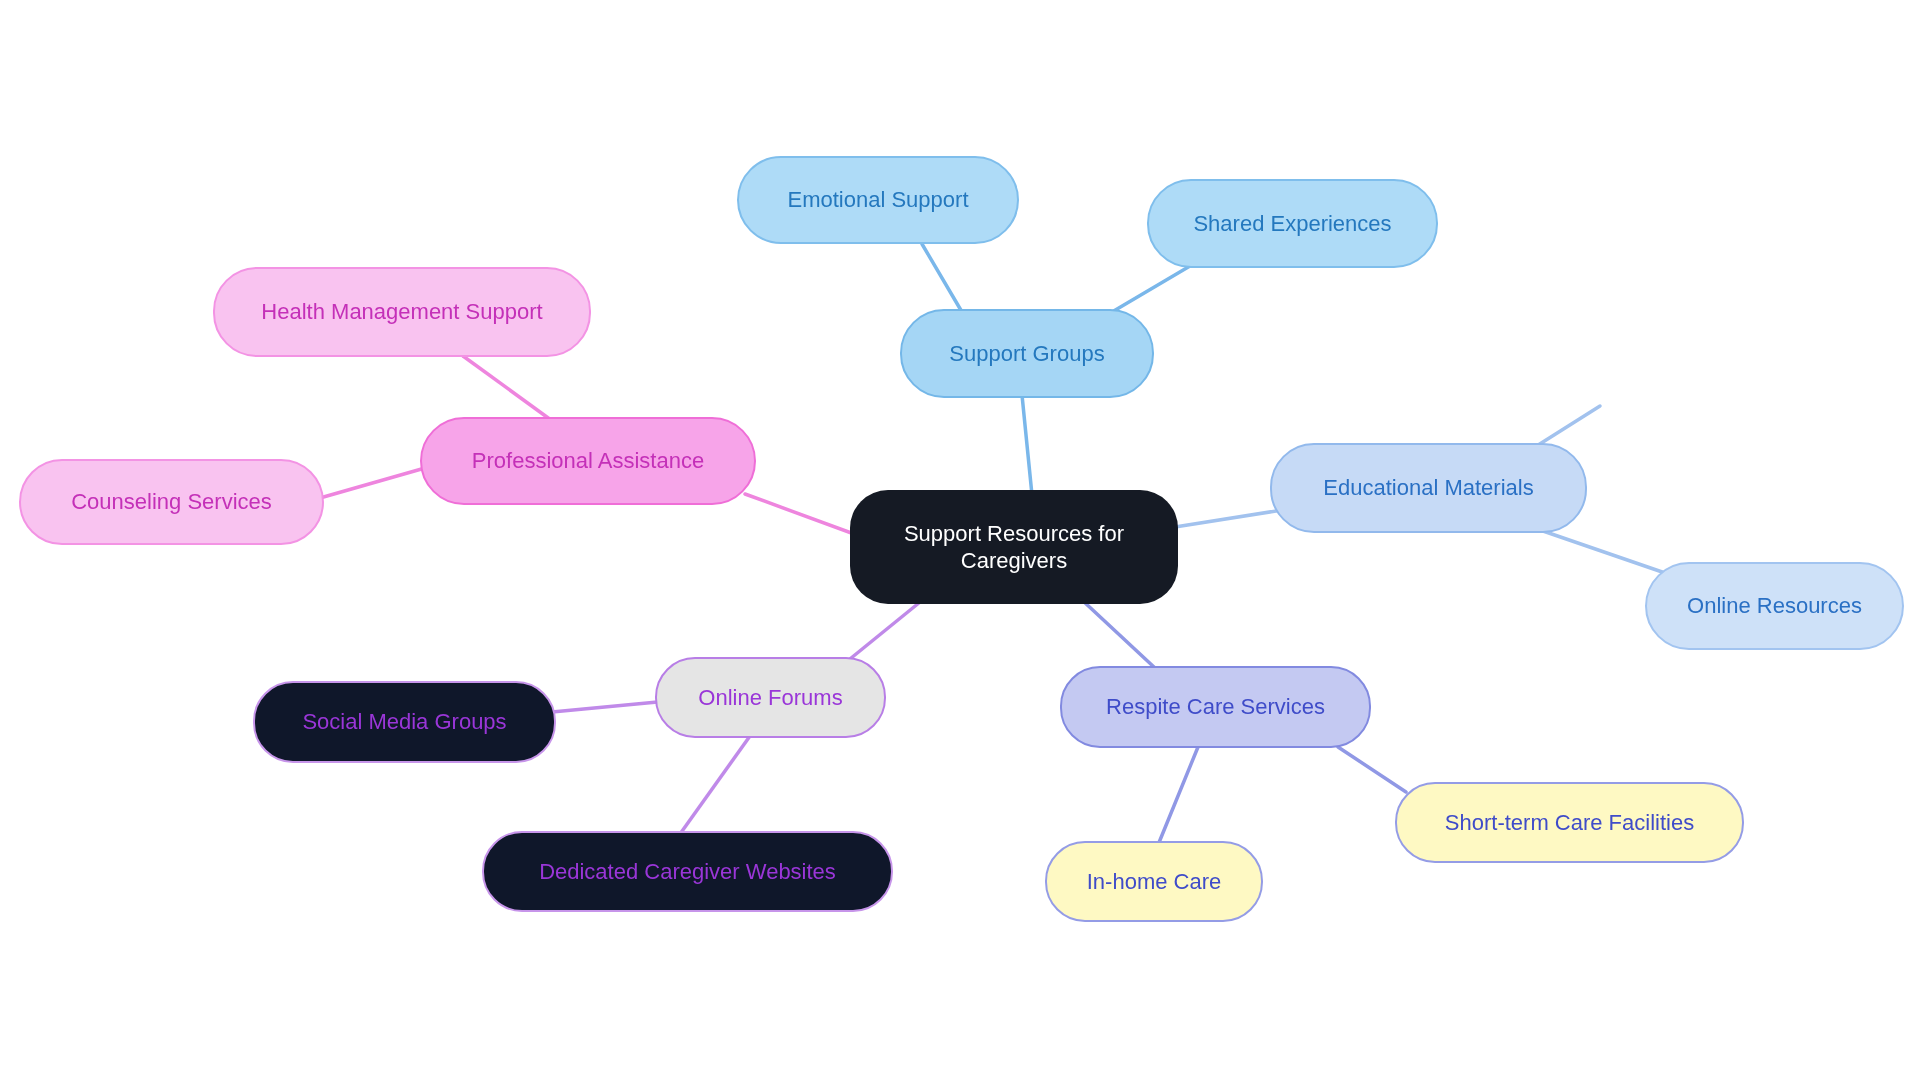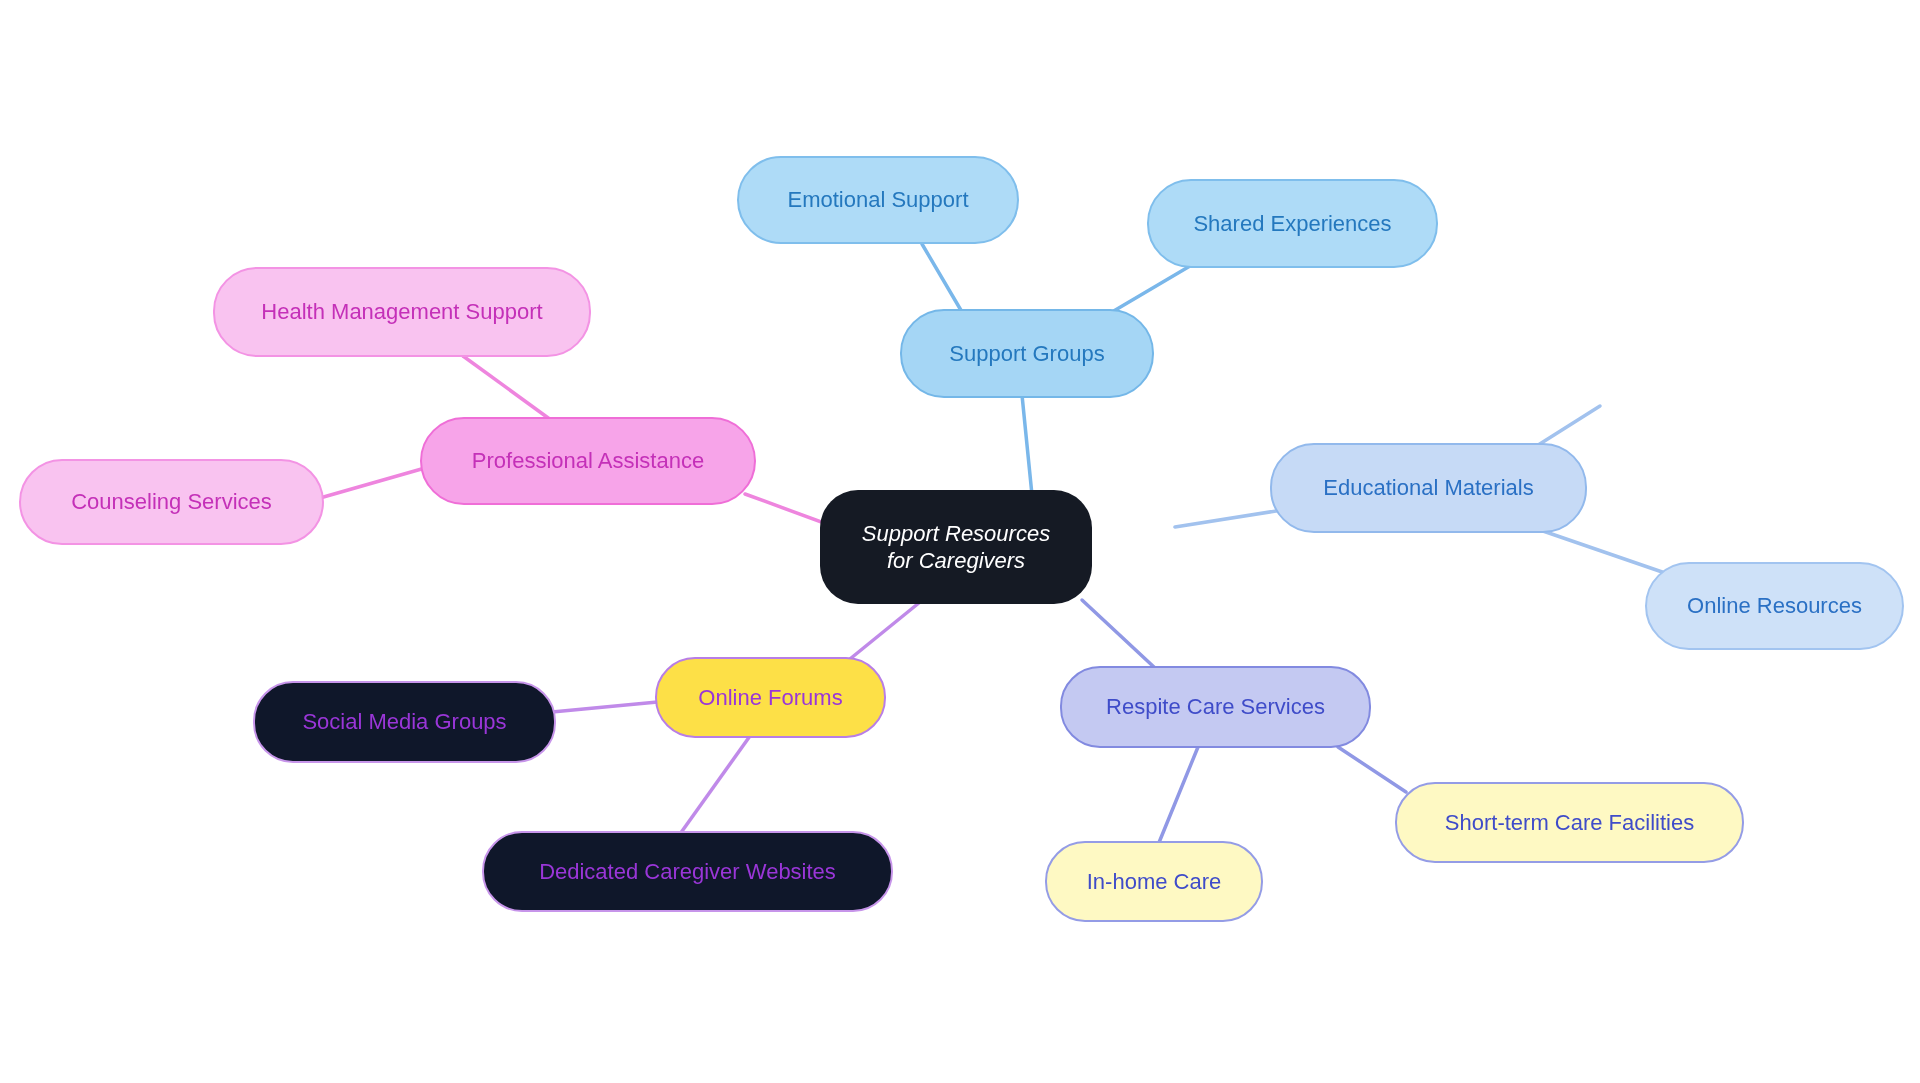--- a/index.html
+++ b/index.html
@@ -37,21 +37,21 @@
   
   .b0  { background: #a5d6f5; border-color: #74b7e8; color: #2478be; }
   .b0c { background: #aedbf7; border-color: #7fbeec; color: #2478be; }
   
   .b1  { background: #c6daf6; border-color: #92b9ec; color: #2a70c4; }
   .b1c { background: #cee1f8; border-color: #a2c4f0; color: #2a70c4; }
   
   .b2  { background: #f7a4e9; border-color: #ef6ed7; color: #c430b8; }
   .b2c { background: #f9c3f0; border-color: #f393e4; color: #c430b8; }
   
-  .b3  { background: #fde047; border-color: #b87ee6; color: #9a36d8; text-align: right; }
+  .b3  { background: #e5e5e5; border-color: #b87ee6; color: #9a36d8; text-align: right; }
   .b3c { background: #0f172a; border-color: #c795ea; color: #9a36d8; }
   
   .b4  { background: #c4c9f2; border-color: #828ae0; color: #3f4cc9; }
   .b4c { background: #fef9c3; border-color: #949ce6; color: #3f4cc9; }
 
   .ln-b0 { stroke: #7ab7ea; }
   .ln-b1 { stroke: #a2c2ee; }
   .ln-b2 { stroke: #ee85de; }
   .ln-b3 { stroke: #c08ae9; }
   .ln-b4 { stroke: #9098e5; }
@@ -77,21 +77,21 @@
 
     <line class="ln ln-b3" x1="925" y1="598" x2="845" y2="663"></line>
     <line class="ln ln-b3" x1="552" y1="712" x2="668" y2="701"></line>
     <line class="ln ln-b3" x1="750" y1="736" x2="680" y2="834"></line>
 
     <line class="ln ln-b4" x1="1082" y1="600" x2="1155" y2="668"></line>
     <line class="ln ln-b4" x1="1198" y1="747" x2="1158" y2="845"></line>
     <line class="ln ln-b4" x1="1338" y1="747" x2="1406" y2="792"></line>
   </svg>
 
-  <div class="node root" style="left:820px; top:490px; width:272px; height:114px;font-style:italic;">Support Resources for Caregivers</div>
+  <div class="node root" style="left:850px; top:490px; width:328px; height:114px;">Support Resources for Caregivers</div>
 
   <div class="node b0" style="left:900px; top:309px; width:254px; height:89px;">Support Groups</div>
   <div class="node b0c" style="left:737px; top:156px; width:282px; height:88px;text-align:center;">Emotional Support</div>
   <div class="node b1" style="left:1270px; top:443px; width:317px; height:90px;">Educational Materials</div>
 
   <div class="node b0c" style="left:1147px; top:179px; width:291px; height:89px;">Shared Experiences</div>
   <div class="node b1c" style="left:1645px; top:562px; width:259px; height:88px;">Online Resources</div>
 
   <div class="node b2" style="left:420px; top:417px; width:336px; height:88px;">Professional Assistance</div>
   <div class="node b2c" style="left:213px; top:267px; width:378px; height:90px;">Health Management Support</div>

